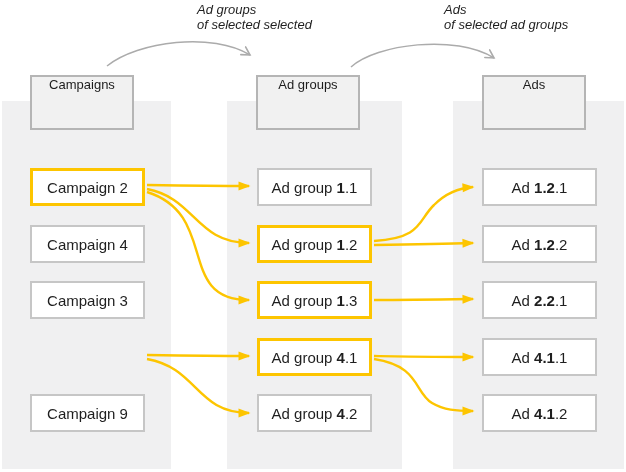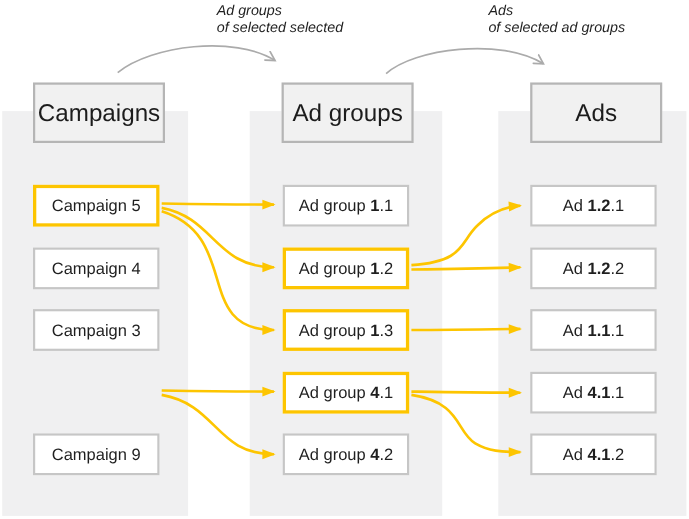--- a/index.html
+++ b/index.html
@@ -19,26 +19,26 @@
     top: 101px; height: 368px;
     background: #f0f0f1;
   }
   .col-1 { left: 2px;   width: 169px; }
   .col-2 { left: 227px; width: 175px; }
   .col-3 { left: 453px; width: 171px; }
 
   
   .hdr {
     position: absolute;
-    top: 75px; width: 120px; height: 55px;
+    top: 75px; width: 104px; height: 55px;
     background: #f1f1f1;
     border: 2px solid #b5b5b5;
     box-sizing: border-box;
-    display: flex; align-items: center; justify-content: center;
-    font-size: 22px; color: #1c1c1c;
+    display: flex; align-items: flex-start; justify-content: center;
+    font-size: 13px; color: #1c1c1c;
     z-index: 3;
   }
   .hdr-1 { left: 30px; }
   .hdr-2 { left: 256px; }
   .hdr-3 { left: 482px; }
 
   
   .box {
     position: absolute;
     width: 115px; height: 38px;
@@ -133,21 +133,21 @@
     <span>Campaigns</span>
   </div>
   <div class="hdr hdr-2">
     <span>Ad groups</span>
   </div>
   <div class="hdr hdr-3">
     <span>Ads</span>
   </div>
 
   <div class="box sel bl-1 row-1">
-    <span>Campaign 5</span>
+    <span>Campaign 2</span>
       <span class="b"></span>
       <span></span>
   </div>
   <div class="box bl-1 row-2">
     <span>Campaign 4</span>
       <span class="b"></span>
       <span></span>
   </div>
   <div class="box bl-1 row-3">
     <span>Campaign 3</span>
@@ -191,21 +191,21 @@
       <span class="b">1.2</span>
       <span>.1</span>
   </div>
   <div class="box bl-3 row-2">
     <span>Ad </span>
       <span class="b">1.2</span>
       <span>.2</span>
   </div>
   <div class="box bl-3 row-3">
     <span>Ad </span>
-      <span class="b">1.1</span>
+      <span class="b">2.2</span>
       <span>.1</span>
   </div>
   <div class="box bl-3 row-4">
     <span>Ad </span>
       <span class="b">4.1</span>
       <span>.1</span>
   </div>
   <div class="box bl-3 row-5">
     <span>Ad </span>
       <span class="b">4.1</span>

